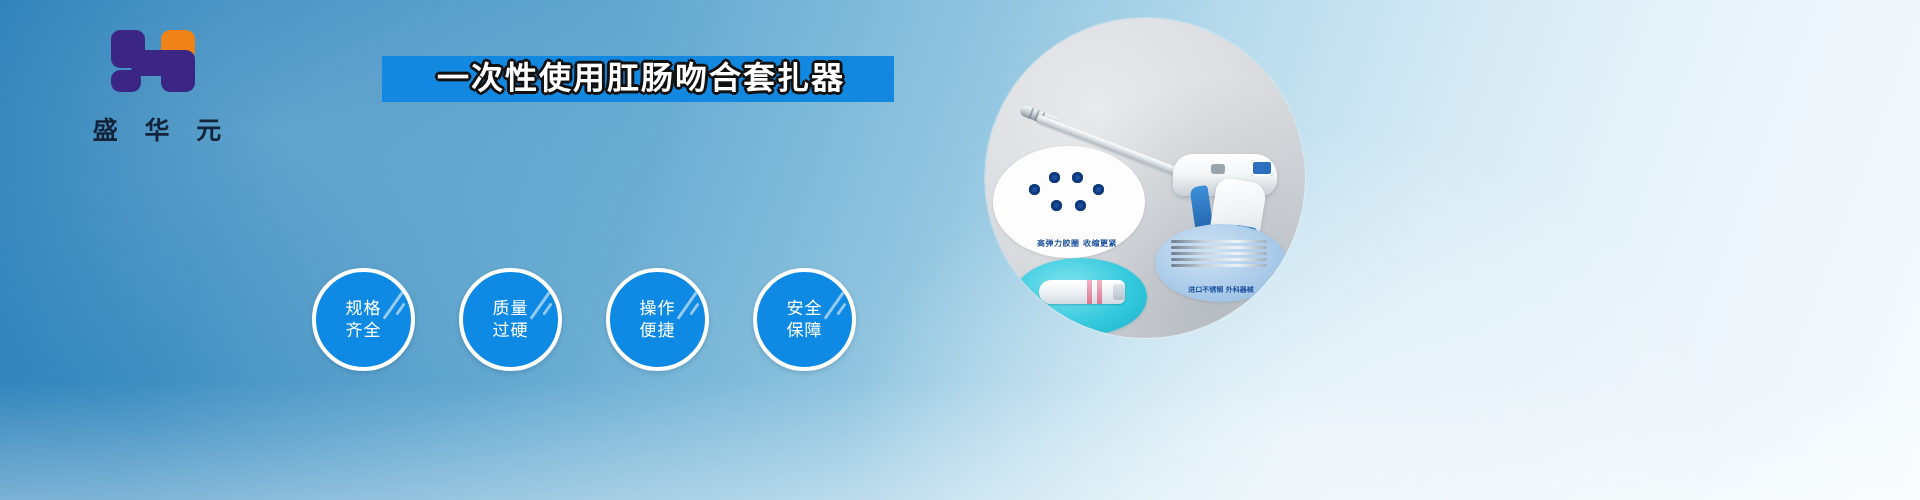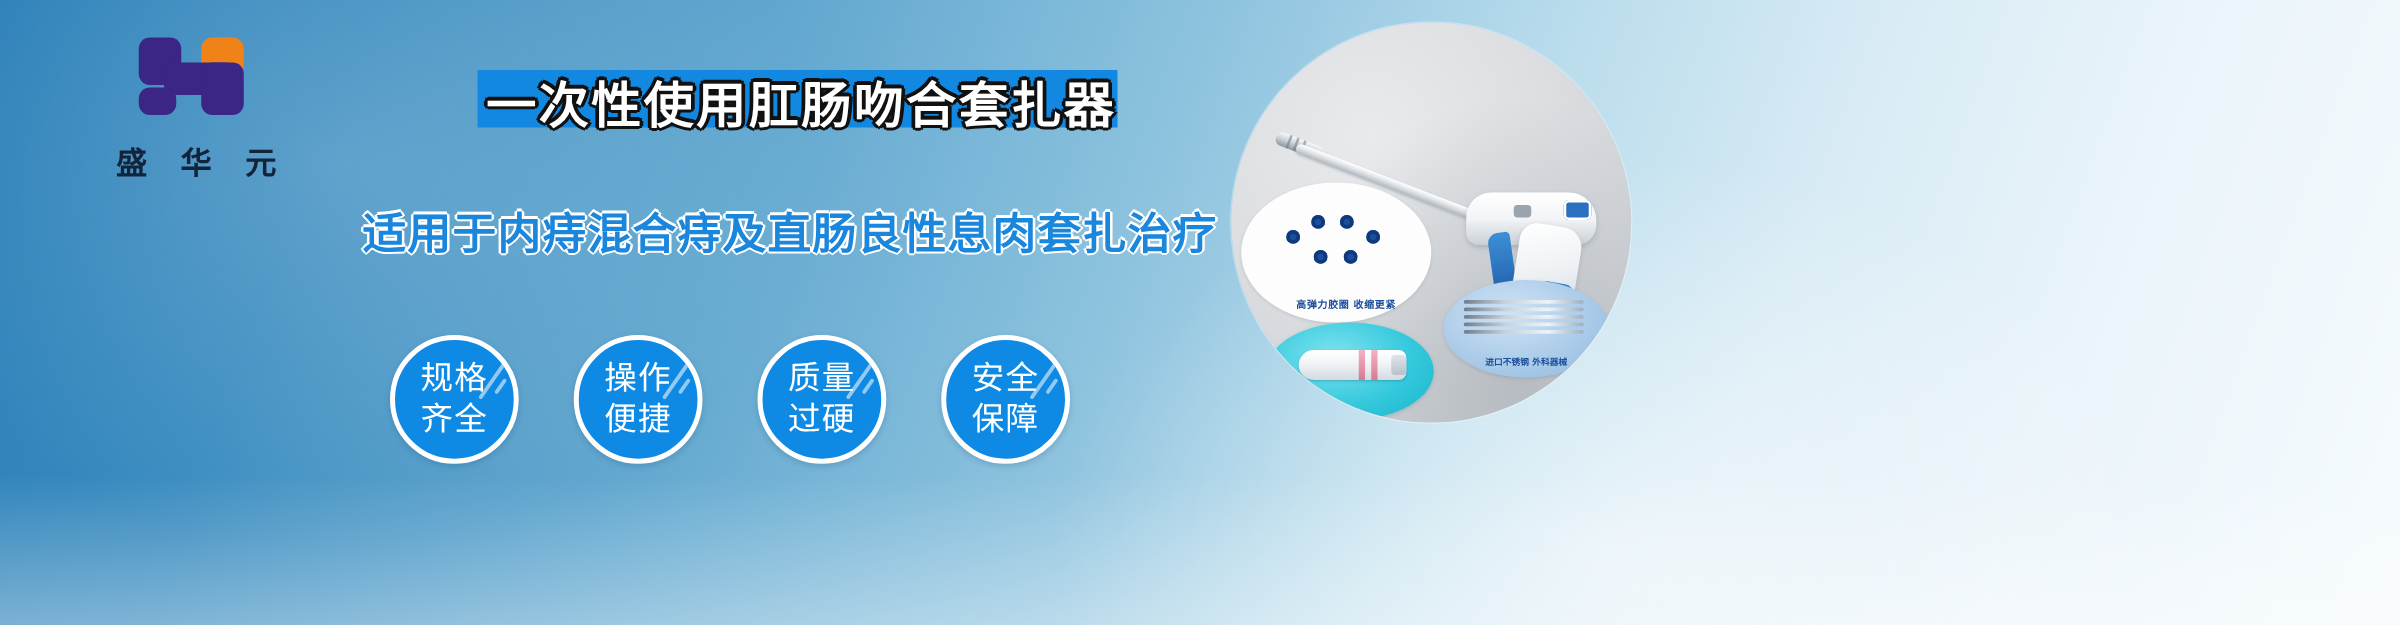--- a/index.html
+++ b/index.html
@@ -109,21 +109,21 @@
     width: 512px;
     height: 46px;
     background: #1288e0;
   }
   .headline-text {
     position: absolute;
     left: 336px;
     top: 52px;
     width: 610px;
     text-align: center;
-    font-size: 40px;
+    font-size: 32px;
     font-weight: 700;
     letter-spacing: 2px;
     color: #ffffff;
     white-space: nowrap;
     text-shadow:
        3px 0 0 #111, -3px 0 0 #111, 0 3px 0 #111, 0 -3px 0 #111,
        2px 2px 0 #111, -2px 2px 0 #111, 2px -2px 0 #111, -2px -2px 0 #111;
     font-family: "DejaVu Sans", "Liberation Sans", sans-serif;
   }
 
@@ -159,21 +159,21 @@
     height: 95px;
     border-radius: 50%;
     background: #0e8ae4;
     border: 4px solid #ffffff;
     box-shadow: 0 2px 5px rgba(10,60,100,0.20);
     display: flex;
     flex-direction: column;
     align-items: center;
     justify-content: center;
     color: #ffffff;
-    font-size: 26px;
+    font-size: 17px;
     font-weight: 500;
     line-height: 1.25;
     letter-spacing: 1px;
     overflow: hidden;
     font-family: "DejaVu Sans", "Liberation Sans", sans-serif;
   }
   .feature .gloss {
     position: absolute;
     right: 16px;
     top: 16px;
@@ -450,43 +450,42 @@
     </div>
     <div class="logo-name">盛 华 元</div>
   </div>
 
   <div class="calligraphy">
   </div>
 
   <div class="headline-bar"></div>
   <div class="headline-text">一次性使用肛肠吻合套扎器</div>
 
-  <div class="subhead">适用于内痔混合痔及直肠良性息肉套扎治疗</div>
 
   <div class="features">
 
     <div class="feature">
       <span class="gloss"></span>
       <span class="gloss small"></span>
       <span>规格</span>
       <span>齐全</span>
     </div>
 
     <div class="feature">
       <span class="gloss"></span>
       <span class="gloss small"></span>
-      <span>操作</span>
-      <span>便捷</span>
+      <span>质量</span>
+      <span>过硬</span>
     </div>
 
     <div class="feature">
       <span class="gloss"></span>
       <span class="gloss small"></span>
-      <span>质量</span>
-      <span>过硬</span>
+      <span>操作</span>
+      <span>便捷</span>
     </div>
 
     <div class="feature">
       <span class="gloss"></span>
       <span class="gloss small"></span>
       <span>安全</span>
       <span>保障</span>
     </div>
 
   </div>

